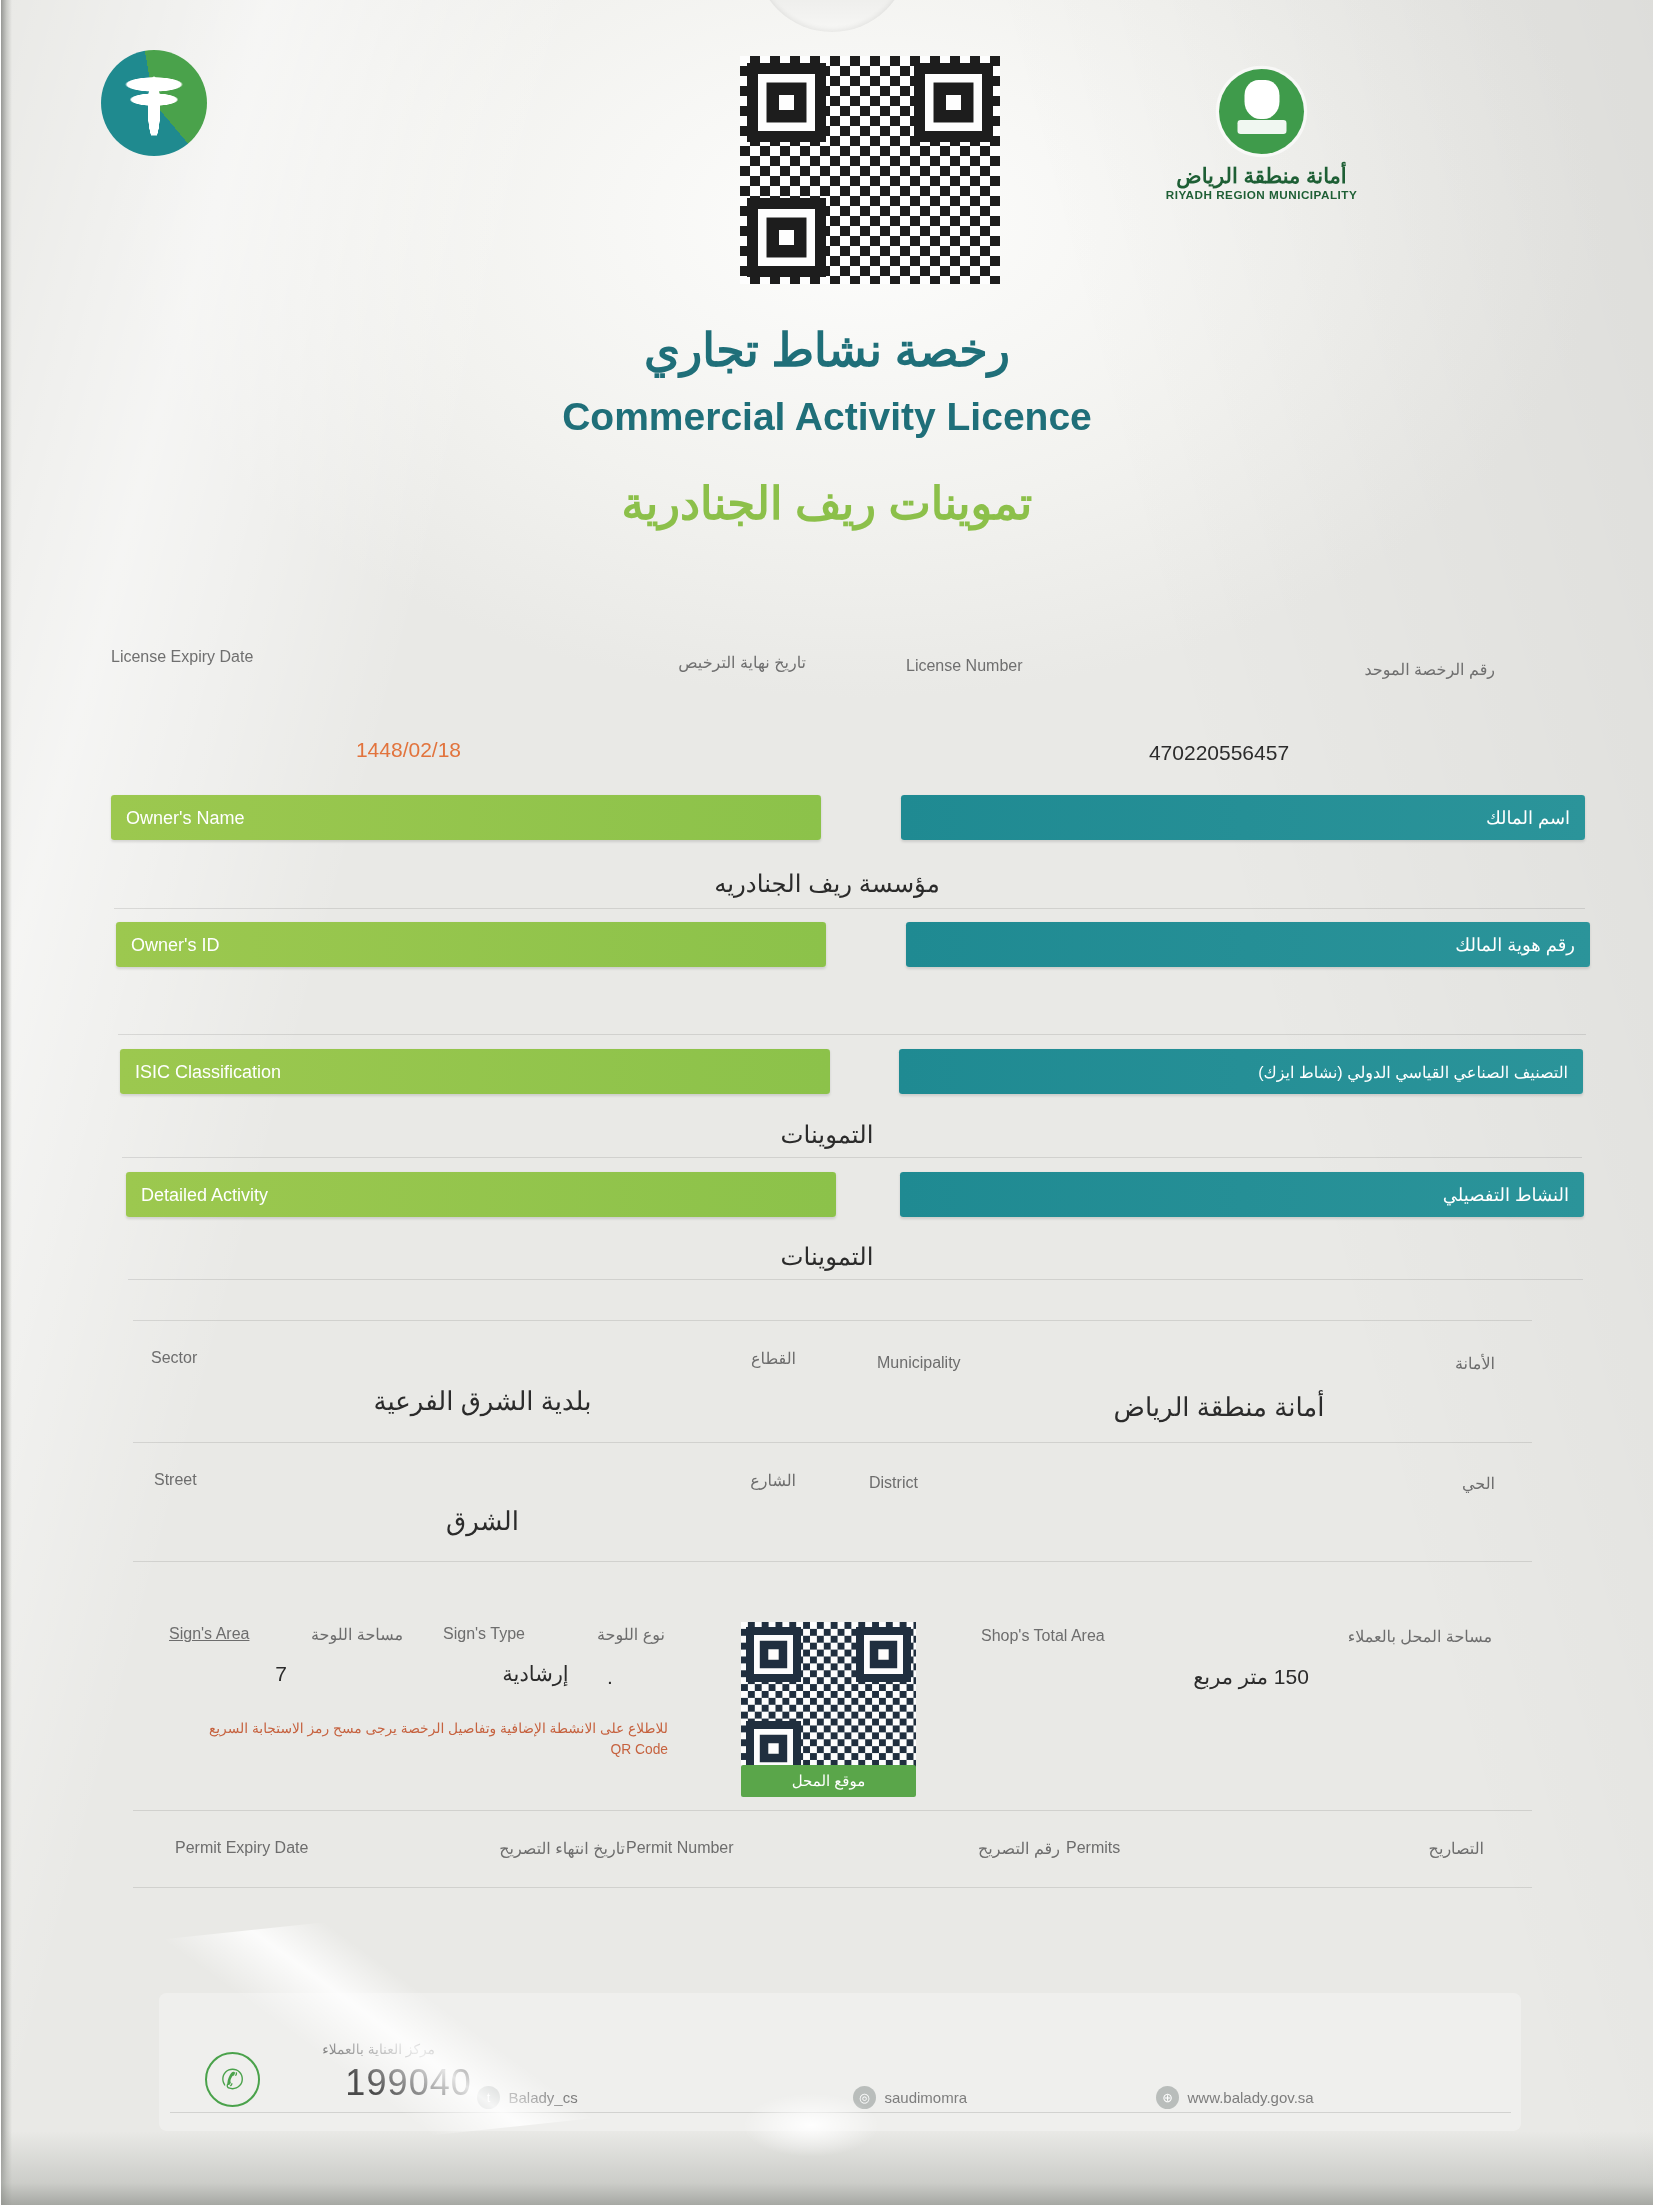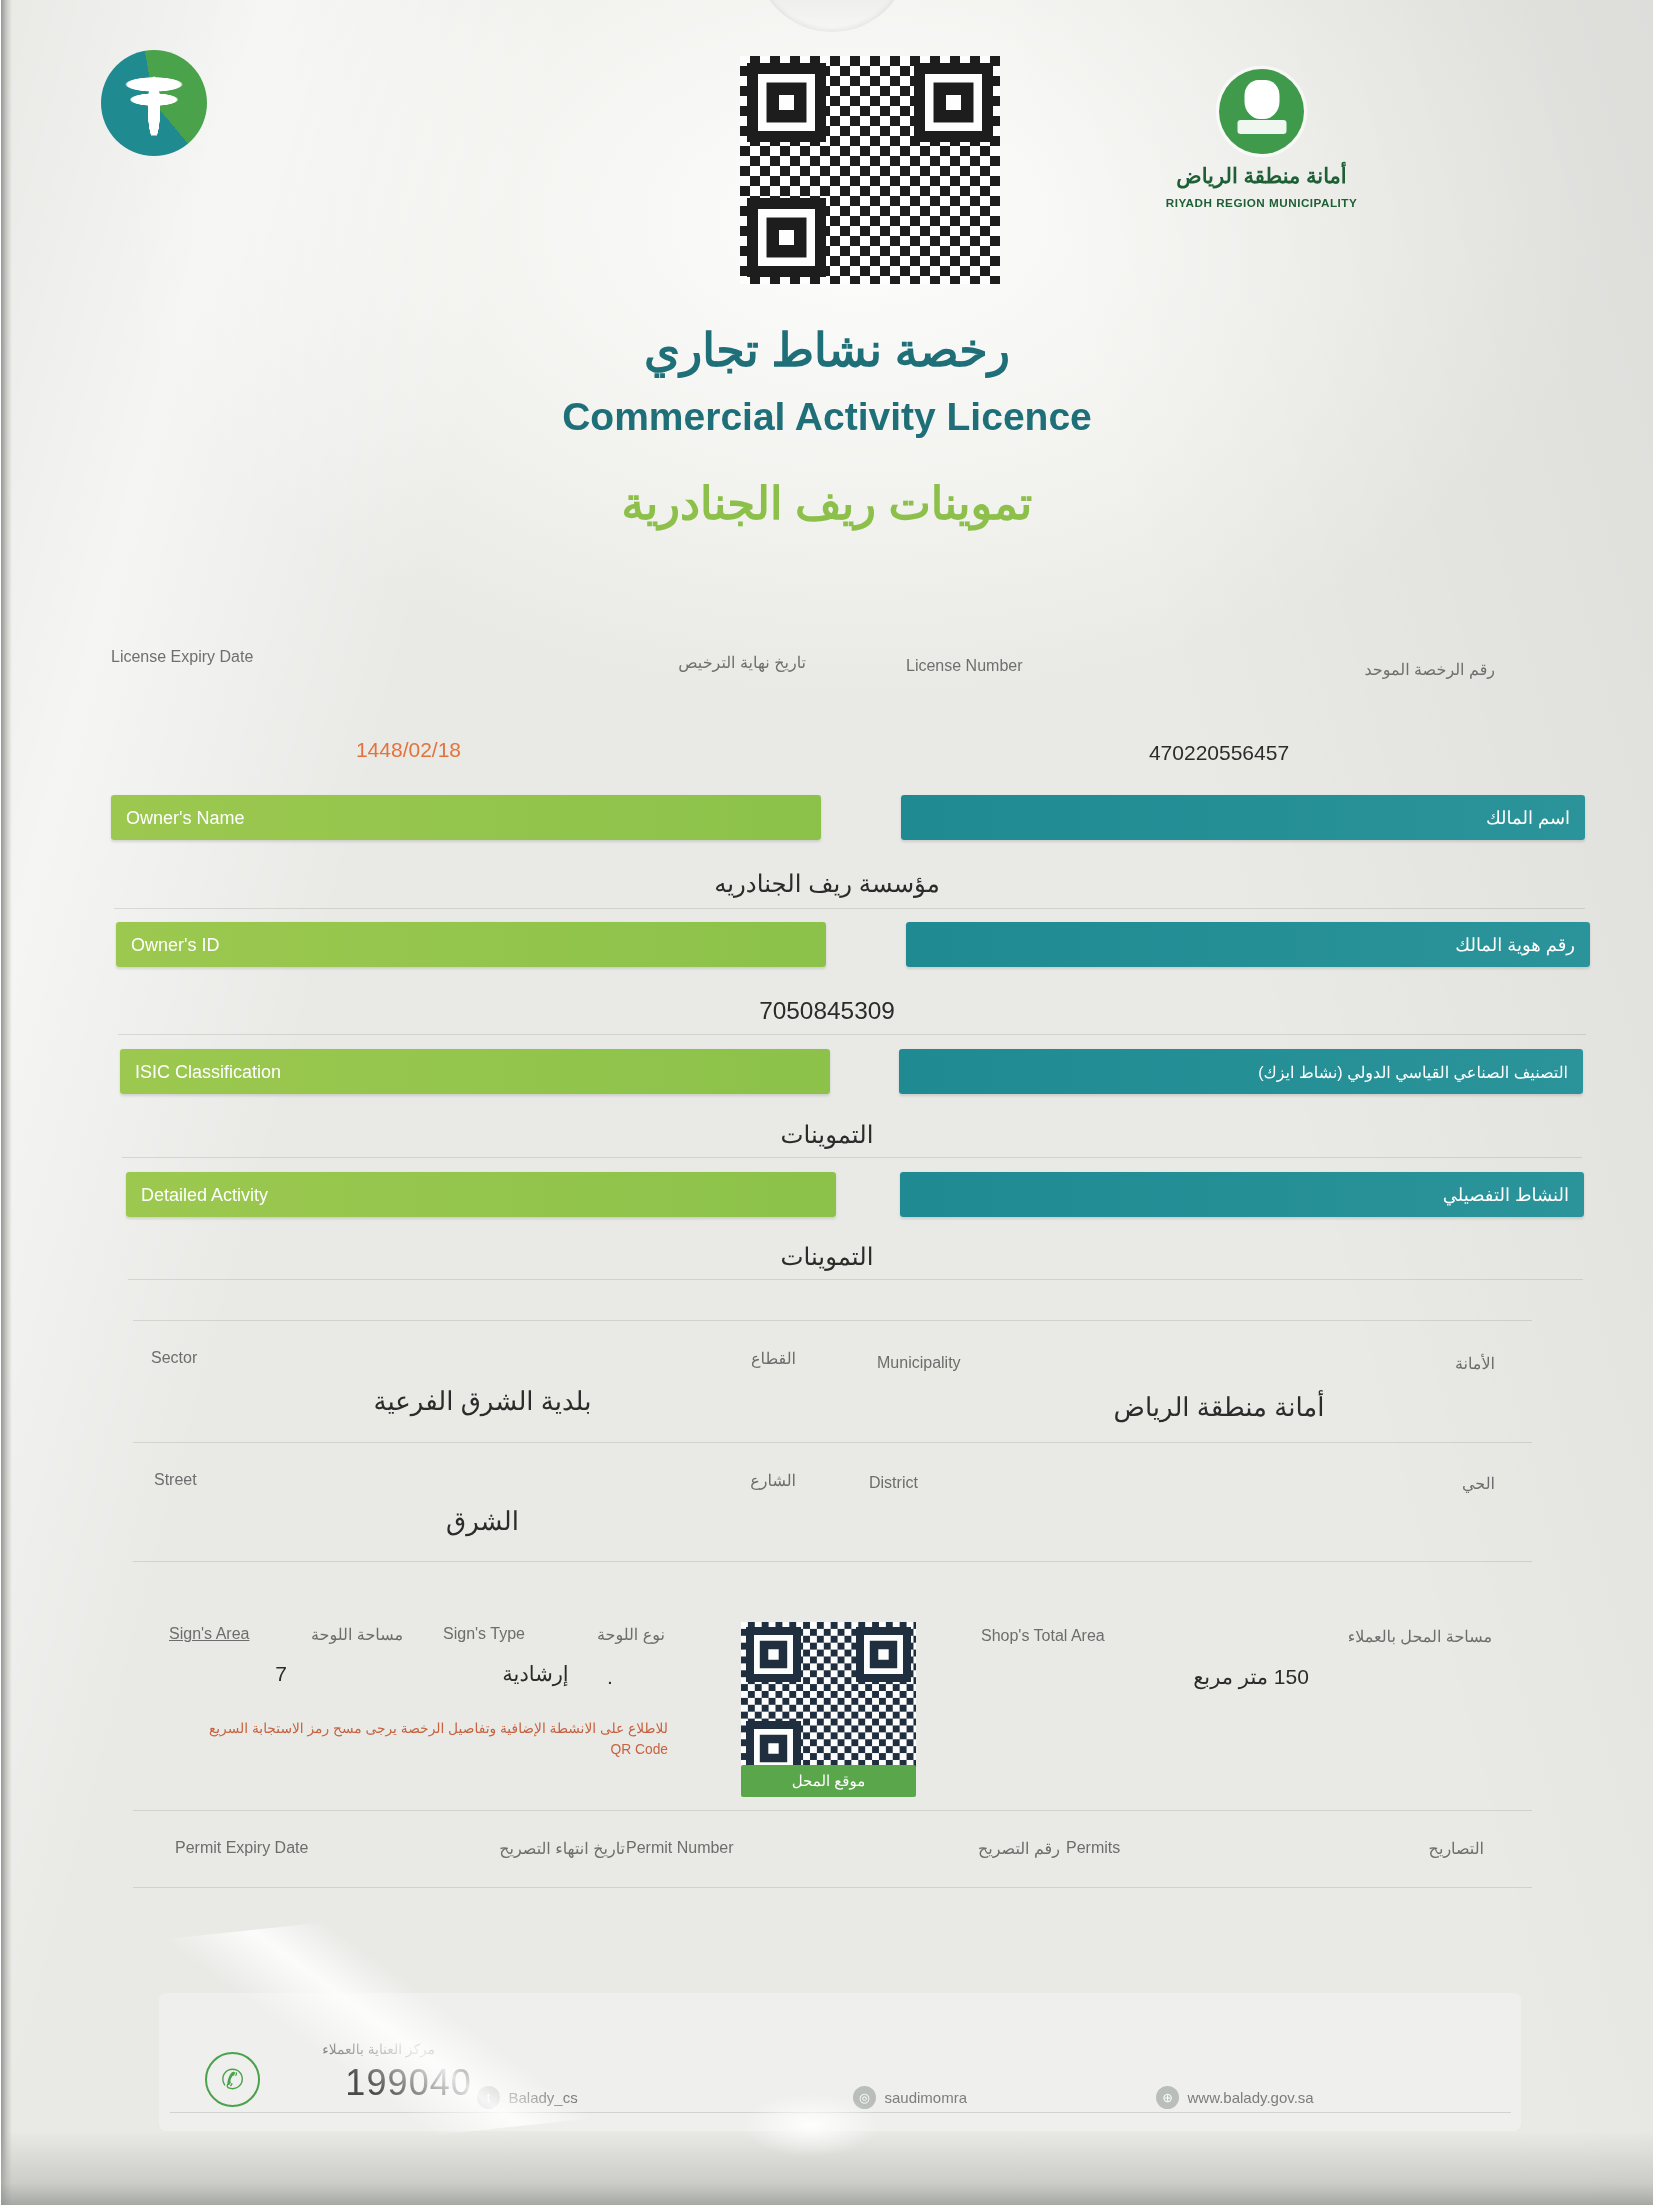--- a/index.html
+++ b/index.html
@@ -113,21 +113,21 @@
     font-weight: bold;
     color: #1e5f35;
     letter-spacing: 0px;
     white-space: nowrap;
   }
   .riyadh-en {
     font-size: 11.7px;
     font-weight: bold;
     color: #1e5f35;
     letter-spacing: 0.5px;
-    margin-top: 8px;
+    margin-top: 0;
     white-space: nowrap;
   }
 
   .qr-top {
     position: absolute;
     left: 740px; top: 56px;
     width: 260px; height: 228px;
     background:
       repeating-conic-gradient(#111 0% 25%, #ffffff 0% 50%) 0 0/20px 20px,
       #ffffff;
@@ -474,21 +474,20 @@
   <div class="band-underline" style="left:114px; width:1471px; top:908px;"></div>
 
   <div class="band" style="left:116px; top:922px; width:1474px;">
     <div class="green">
       <span>Owner's ID</span>
     </div>
     <div class="teal">
       <span>رقم هوية المالك</span>
     </div>
   </div>
-  <div class="band-value" style="top:997px;">7050845309</div>
   <div class="band-underline" style="left:118px; width:1468px; top:1034px;"></div>
 
   <div class="band" style="left:120px; top:1049px; width:1463px;">
     <div class="green">
       <span>ISIC Classification</span>
     </div>
     <div class="teal">
       <span style="font-size:16px;">التصنيف الصناعي القياسي الدولي (نشاط ايزك)</span>
     </div>
   </div>

